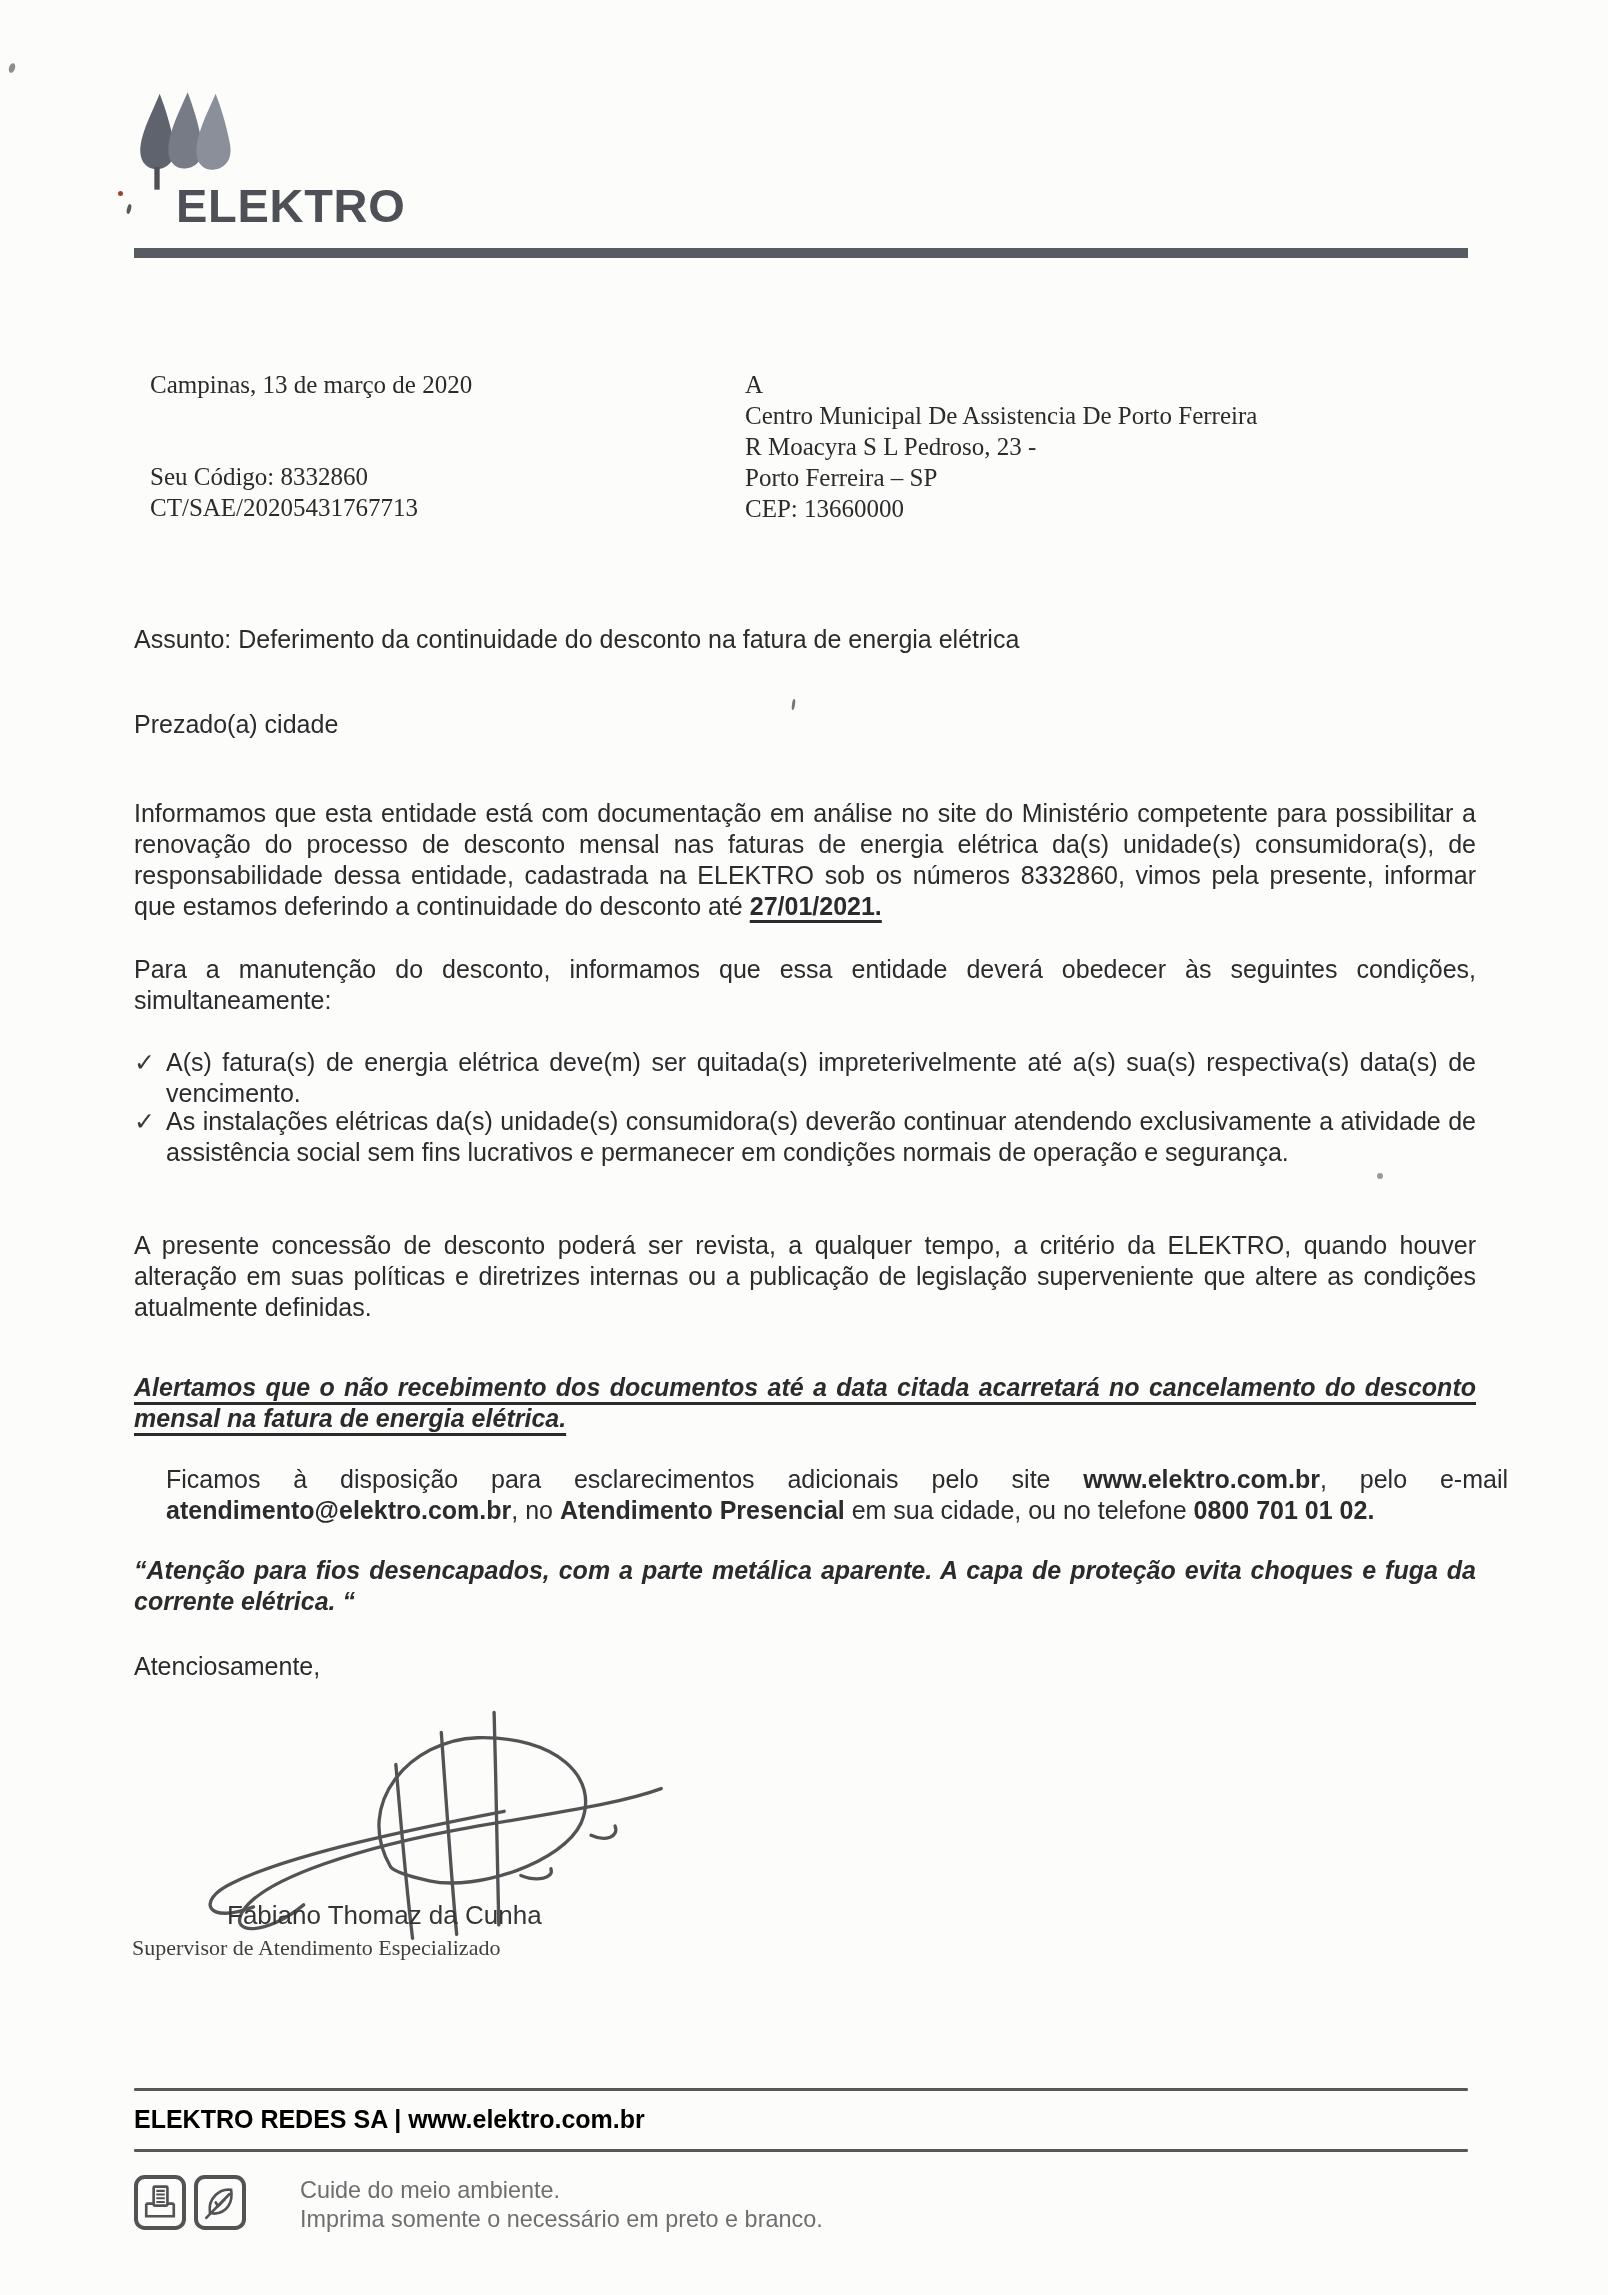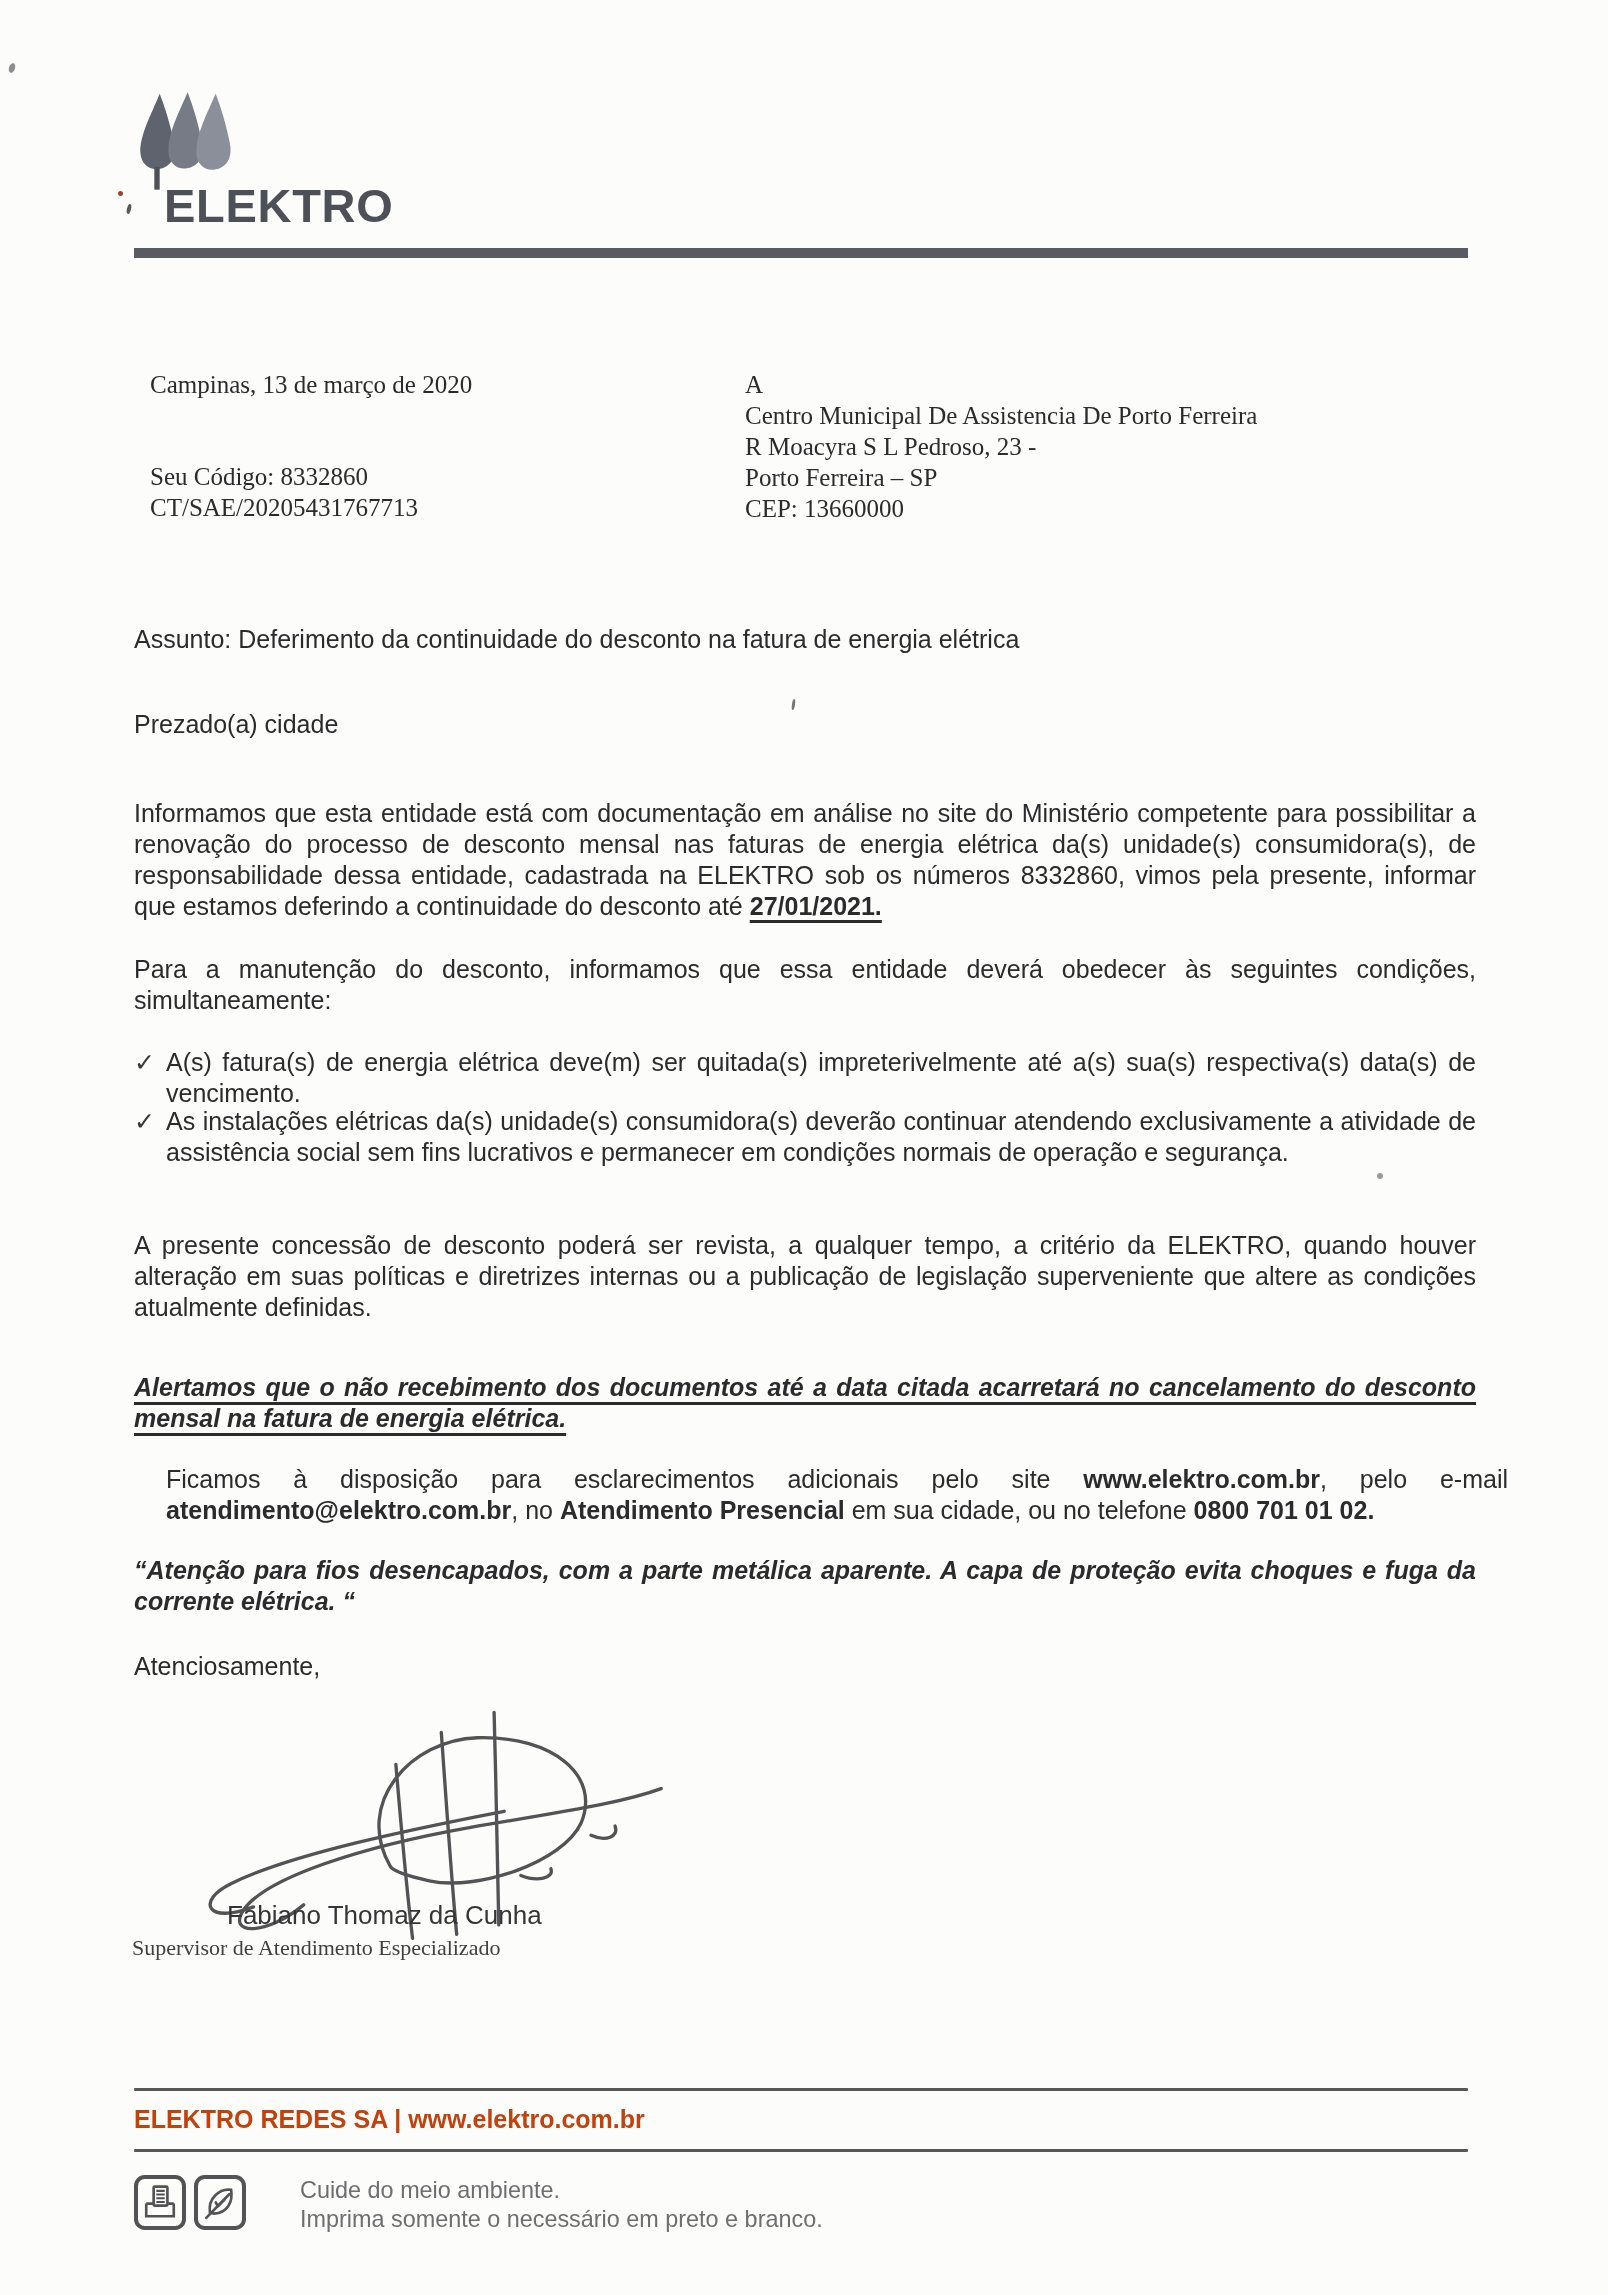--- a/index.html
+++ b/index.html
@@ -31,21 +31,21 @@
   
   .bullet-row{display:flex;}
   .bullet-check{width:32px;flex:0 0 32px;color:#3a3a3c;font-size:25px;line-height:31px;}
   .bullet-body{flex:1;}
 
   
   .alert-text{text-decoration:underline;text-decoration-thickness:3.3px;text-underline-offset:6px;}
 
   
   .rule{background:#57575a;height:3.3px;border-radius:1.3px;}
-  .company-line{font-size:25px;font-weight:bold;color:#c2410c;}
+  .company-line{font-size:25px;font-weight:bold;color:#000000;}
   .eco-text{font-size:23.4px;line-height:29px;color:#6e6e71;}
   .eco-icon-box{width:52px;height:55px;border:4px solid #535356;border-radius:10.7px;box-sizing:border-box;
     display:flex;align-items:center;justify-content:center;background:#fcfcfa;}
 
   .sig-name{font-size:26px;color:#353537;}
   .sig-role{font-size:22px;color:#404040;font-family:Liberation Serif, serif;}
 
   .speck{position:absolute;border-radius:50%;}
 </style>
 </head>
@@ -60,21 +60,21 @@
   <div class="speck" style="left:1377px;top:1173px;width:6px;height:6px;background:#9a9a9c;"></div>
 
   <div class="abs" style="left:137px;top:91px;">
     <svg width="110" height="100" viewBox="0 0 165 150">
       <path d="M34 4 C 22 34, 4 66, 5 92 C 6 112, 22 122, 40 115 C 54 109, 59 95, 55 76 C 50 50, 42 24, 34 4 Z" fill="#5f636d"></path>
       <path d="M76 2 C 63 32, 46 64, 47 91 C 48 111, 64 121, 82 114 C 96 108, 101 94, 97 75 C 92 49, 84 23, 76 2 Z" fill="#777b86"></path>
       <path d="M118 4 C 105 34, 88 66, 89 93 C 90 113, 106 123, 124 116 C 138 110, 143 96, 139 77 C 134 51, 126 25, 118 4 Z" fill="#8b8f99"></path>
       <rect x="26" y="114" width="8" height="34" fill="#4d5056"></rect>
     </svg>
   </div>
-  <div class="abs wordmark" style="left:164px;top:178px;text-align:right;">ELEKTRO</div>
+  <div class="abs wordmark" style="left:176px;top:178px;text-align:right;">ELEKTRO</div>
   <div class="abs brand-bar" style="left:134px;top:248px;width:1334px;"></div>
 
   <div class="abs meta-text" style="left:150px;top:369px;">Campinas, 13 de março de 2020</div>
   <div class="abs meta-text" style="left:150px;top:461px;">
     <div>Seu Código: 8332860</div>
     <div>CT/SAE/20205431767713</div>
   </div>
 
   <div class="abs meta-text" style="left:745px;top:369px;width:735px;">
     <div>A</div>

